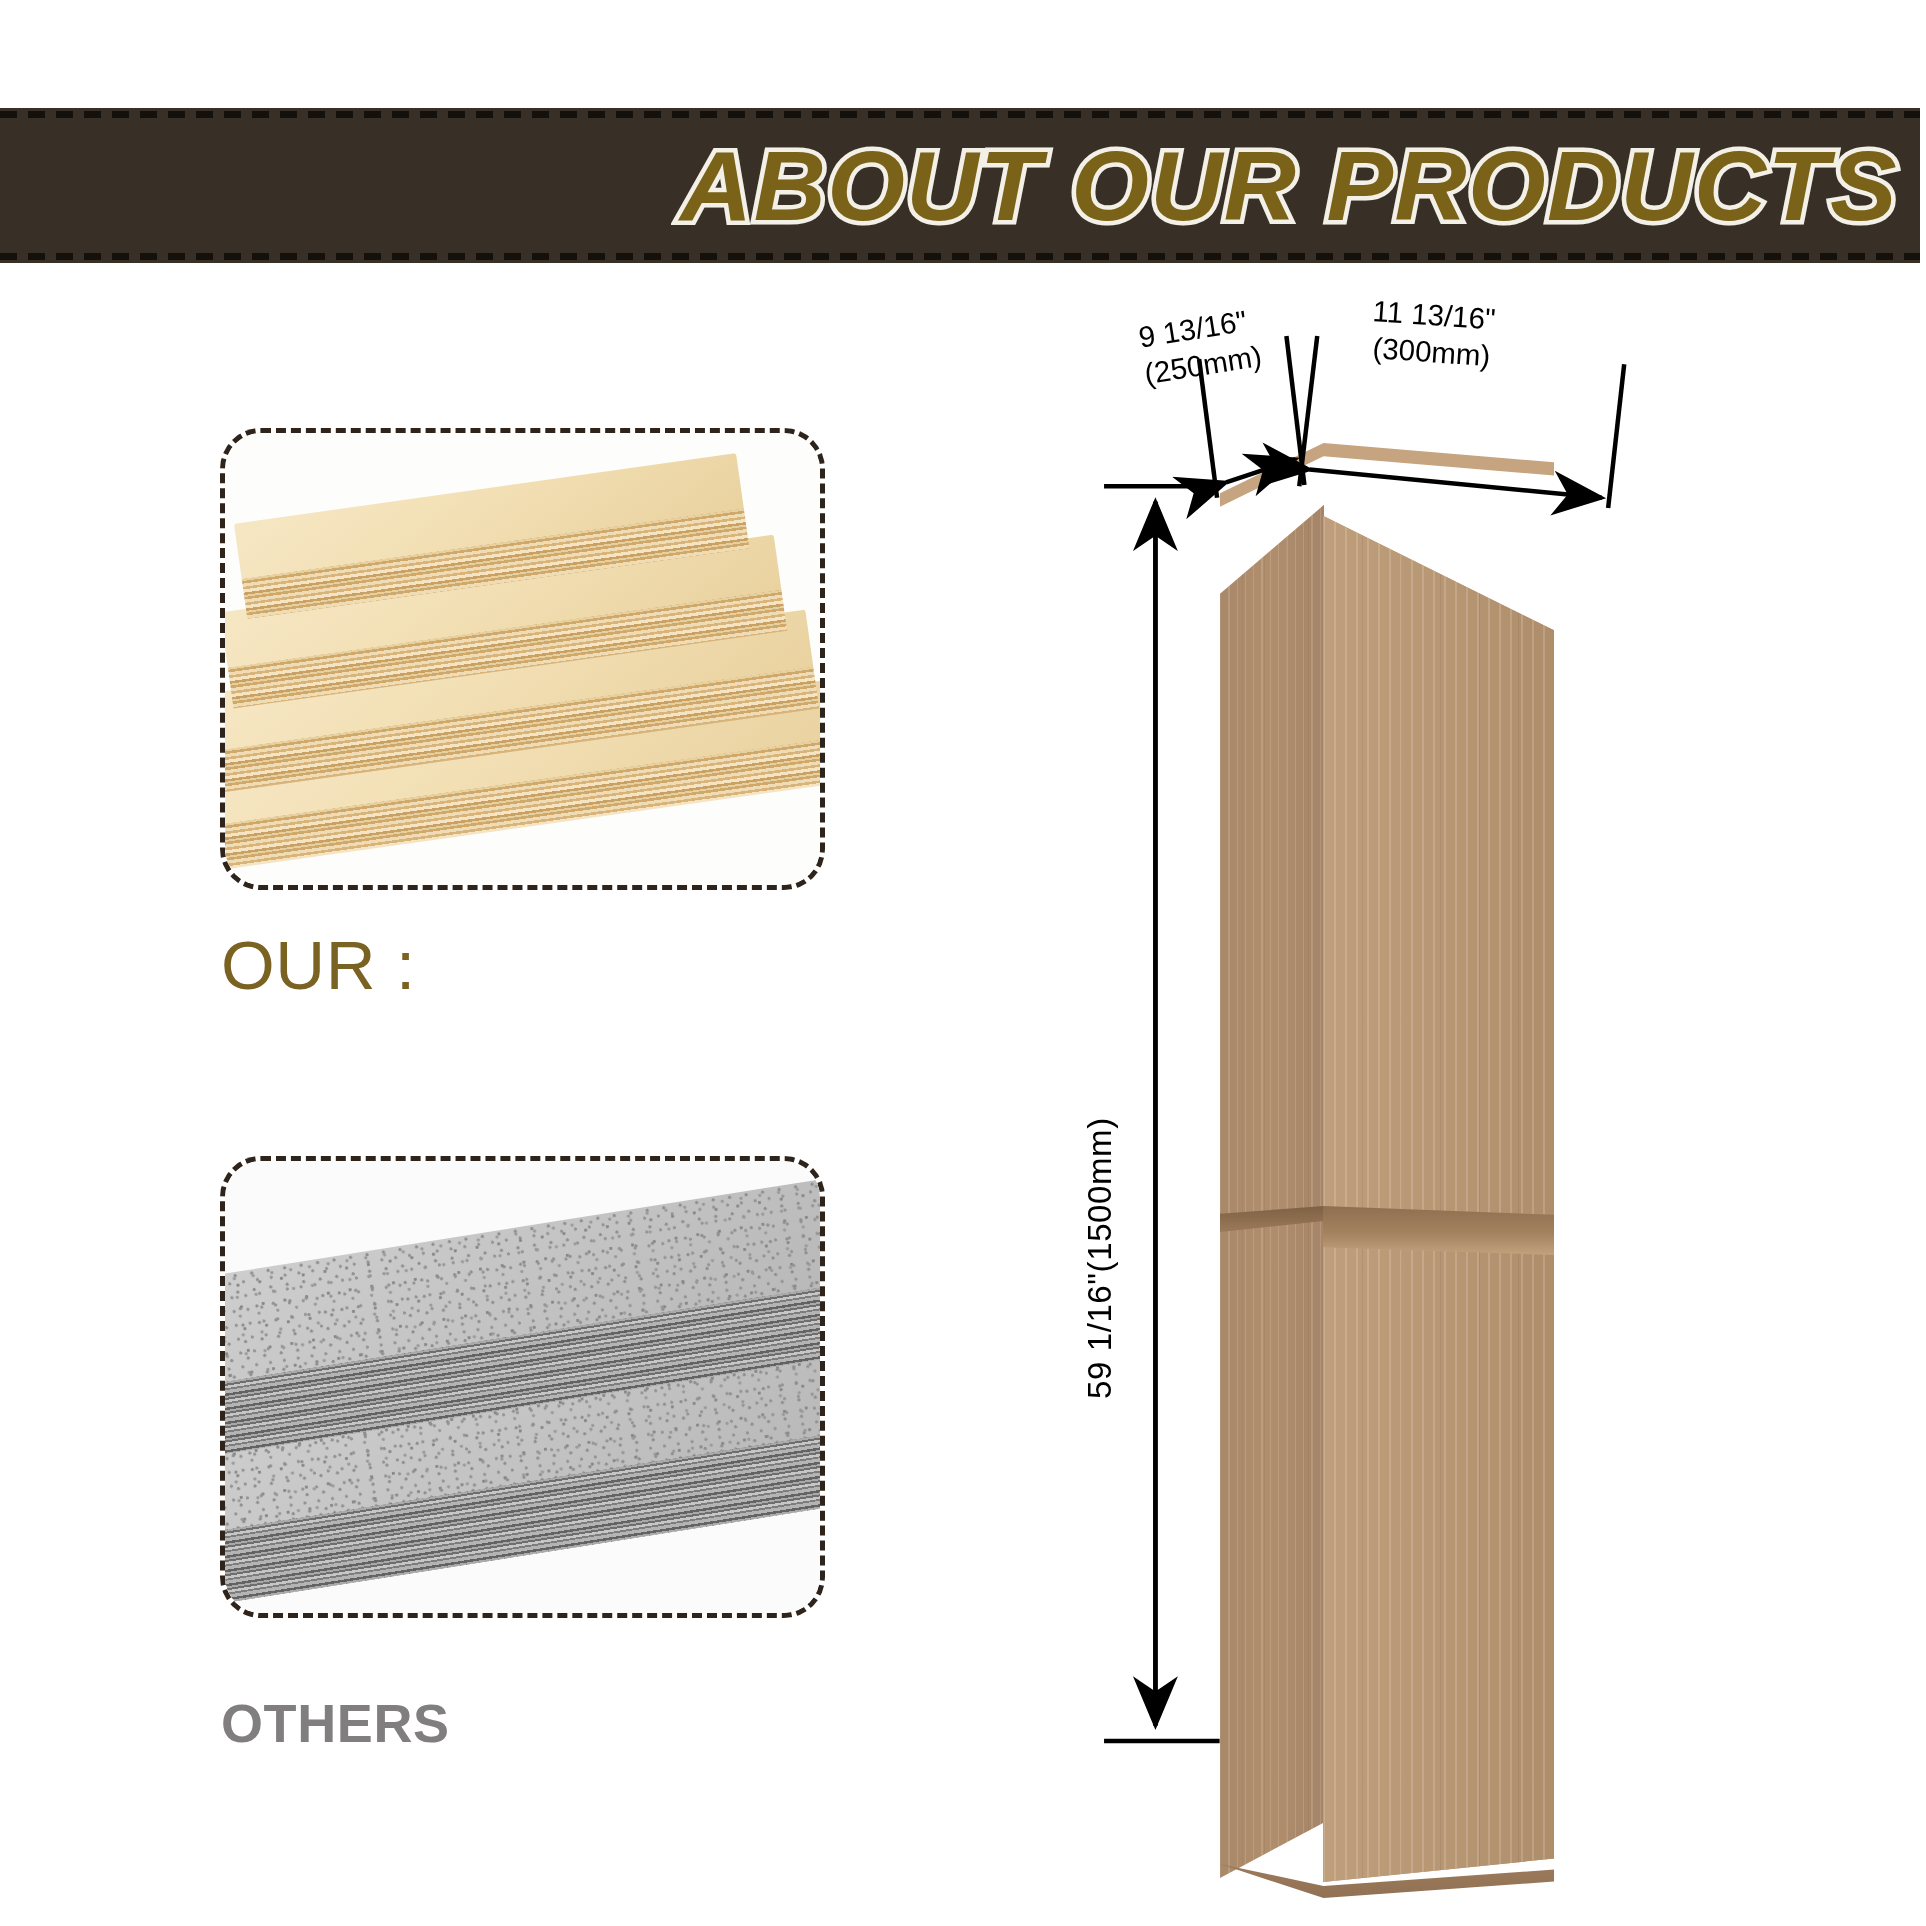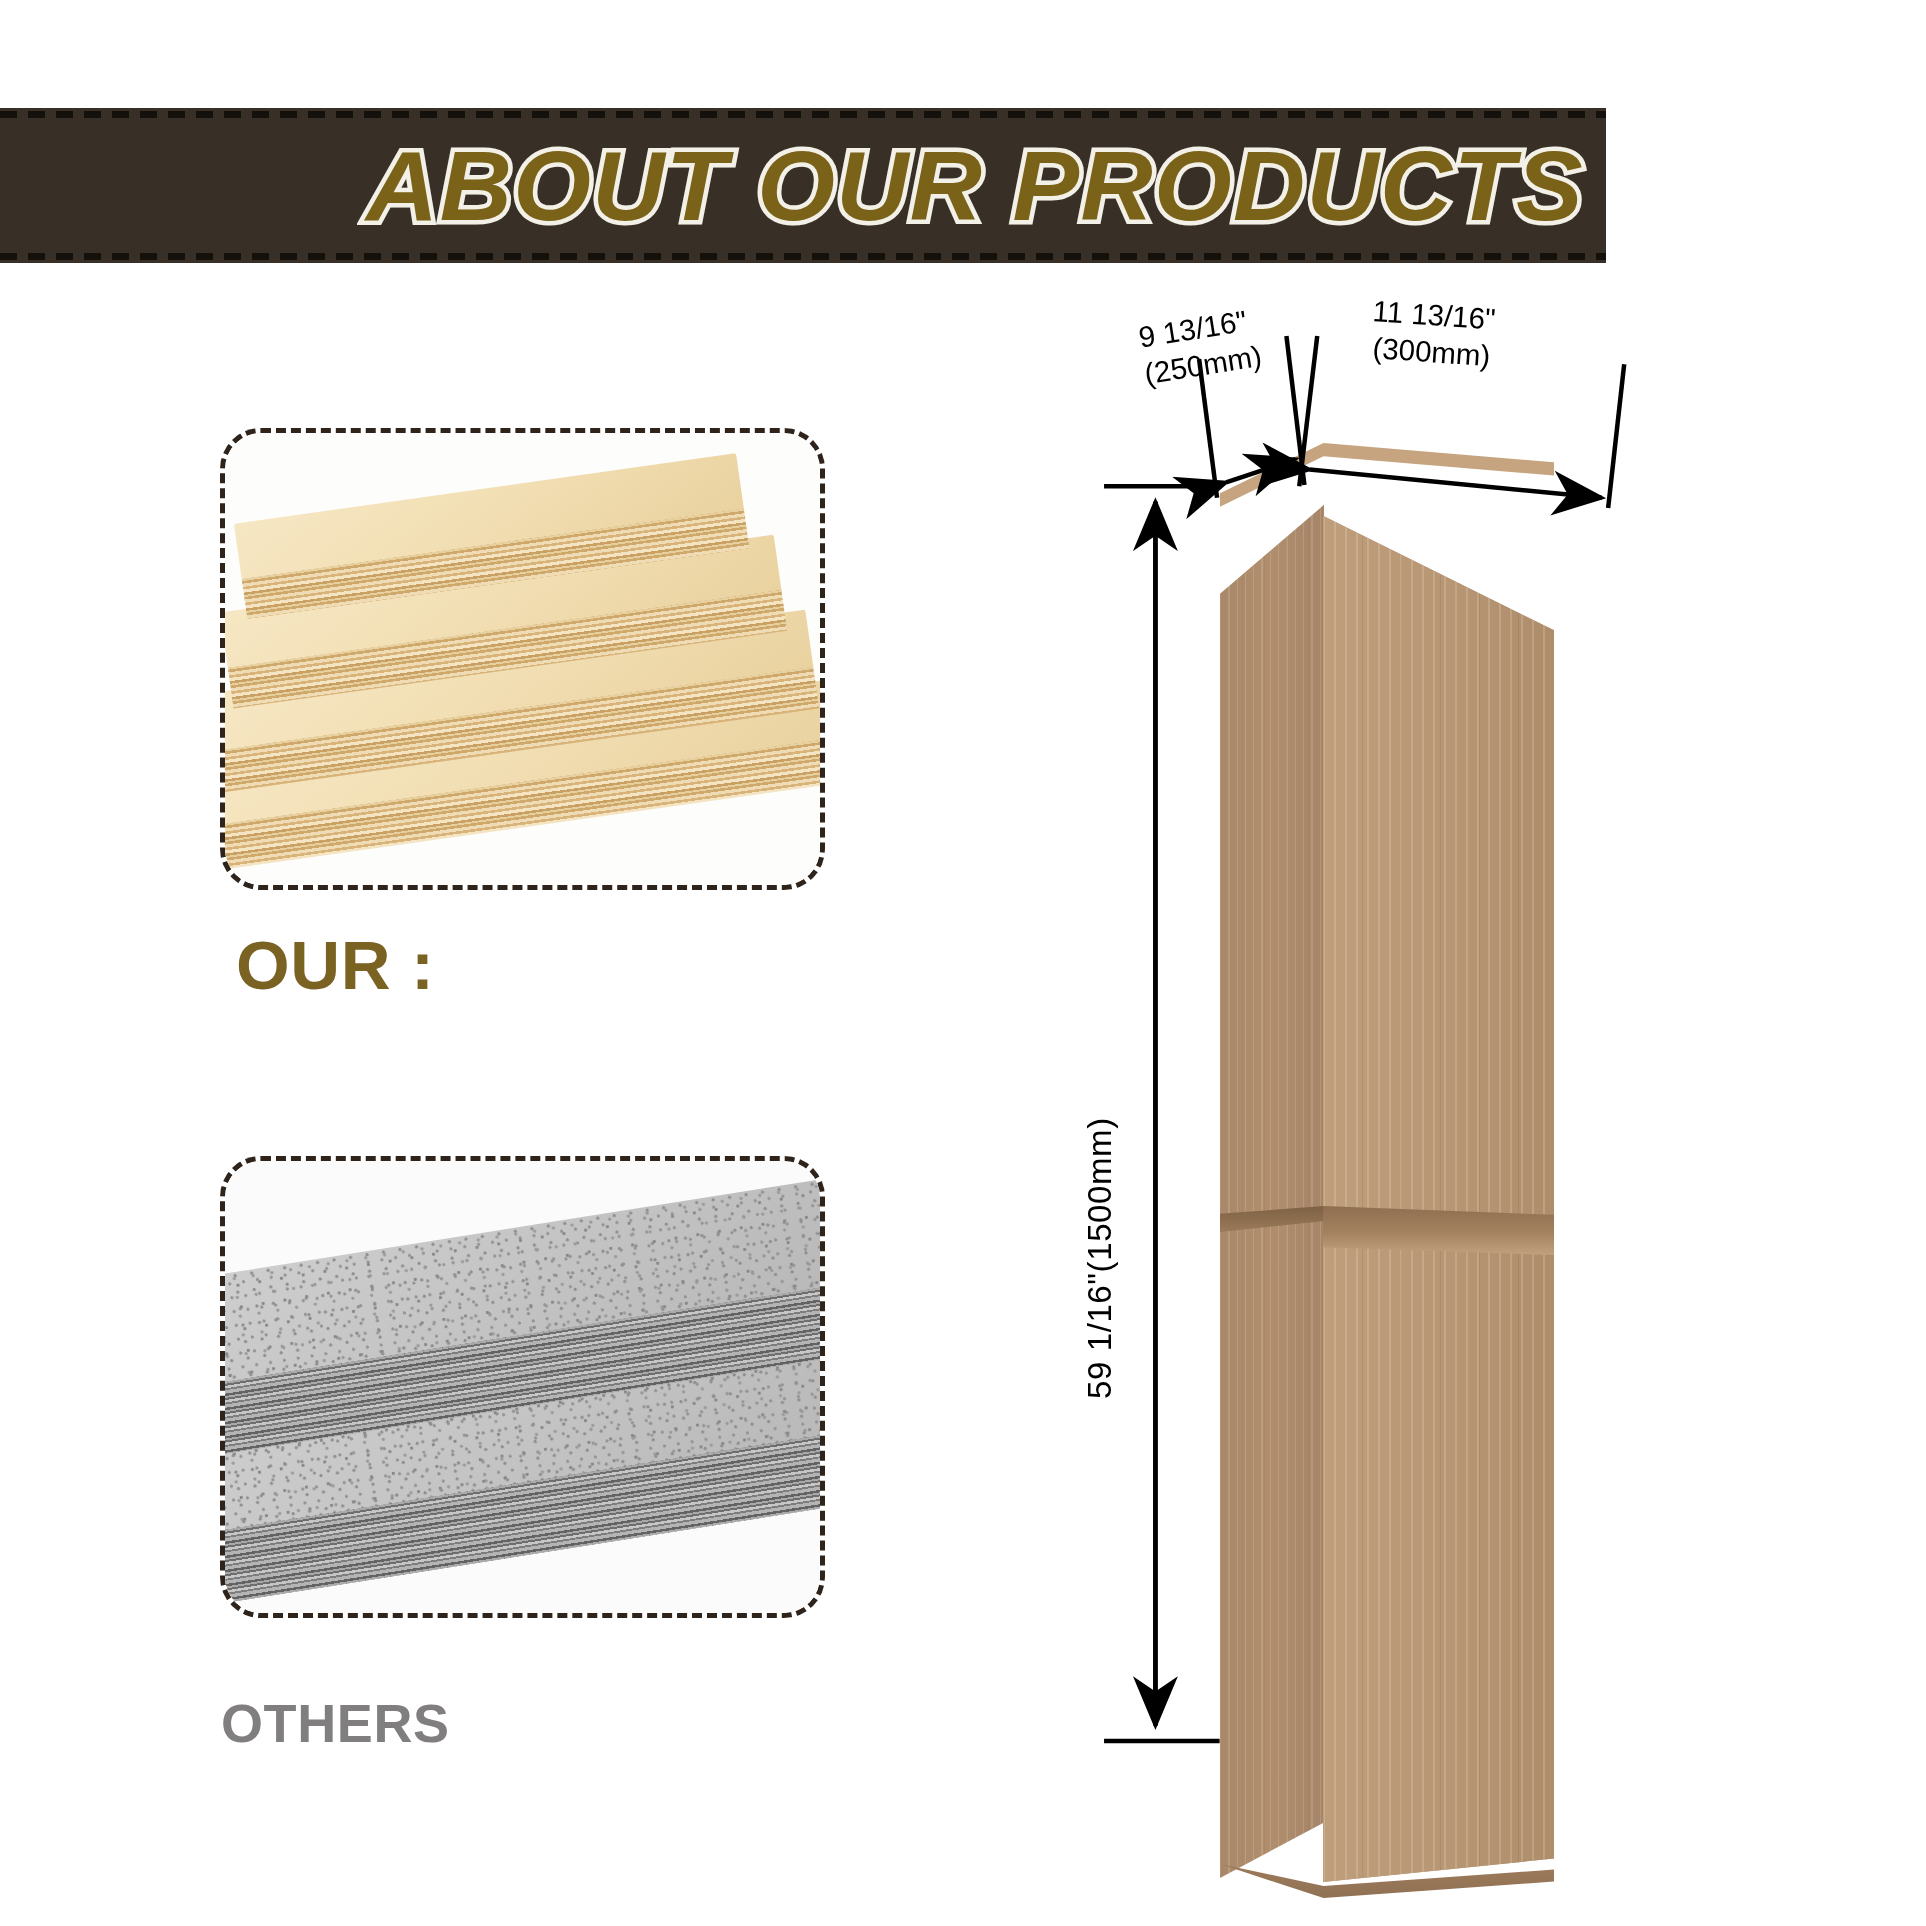--- a/index.html
+++ b/index.html
@@ -8,21 +8,21 @@
     background:#ffffff;
     font-family:"Liberation Sans", sans-serif;
     position:relative;
     overflow:hidden;
   }
 
   
   .banner{
     position:absolute;
     left:0; top:108px;
-    width:1606px; height:155px;
+    width:1920px; height:155px;
     background:#382F27;
     overflow:hidden;
   }
   .banner-dash{
     position:absolute; left:0; width:1926px; height:7.7px;
     background-image:repeating-linear-gradient(to right,
         #14100c 0px, #14100c 16.7px, rgba(0,0,0,0) 16.7px, rgba(0,0,0,0) 28px);
   }
   .banner-dash.top{ top:2.6px; }
   .banner-dash.bottom{ bottom:2.6px; }
@@ -120,23 +120,23 @@
         #7d7d7d 6.4px,#7d7d7d 8.3px,
         #b4b4b4 8.3px,#b4b4b4 11.6px,
         #636363 11.6px,#636363 14px),
       repeating-linear-gradient(to right,
         rgba(60,60,60,.35) 0 1.3px, rgba(255,255,255,.25) 1.3px 3.2px);
   }
 
   
   .label-our{
     position:absolute;
-    left:236px; top:648px;
+    left:221px; top:648px;
     font-size:69px;
-    font-weight:bold;
+    font-weight:normal;
     color:#7A6222;
     letter-spacing:0.6px;
     line-height:71px;
     white-space:nowrap;
   }
   .label-eng{
     position:absolute;
     left:236px; top:745px;
     font-size:53px;
     font-weight:bold;

